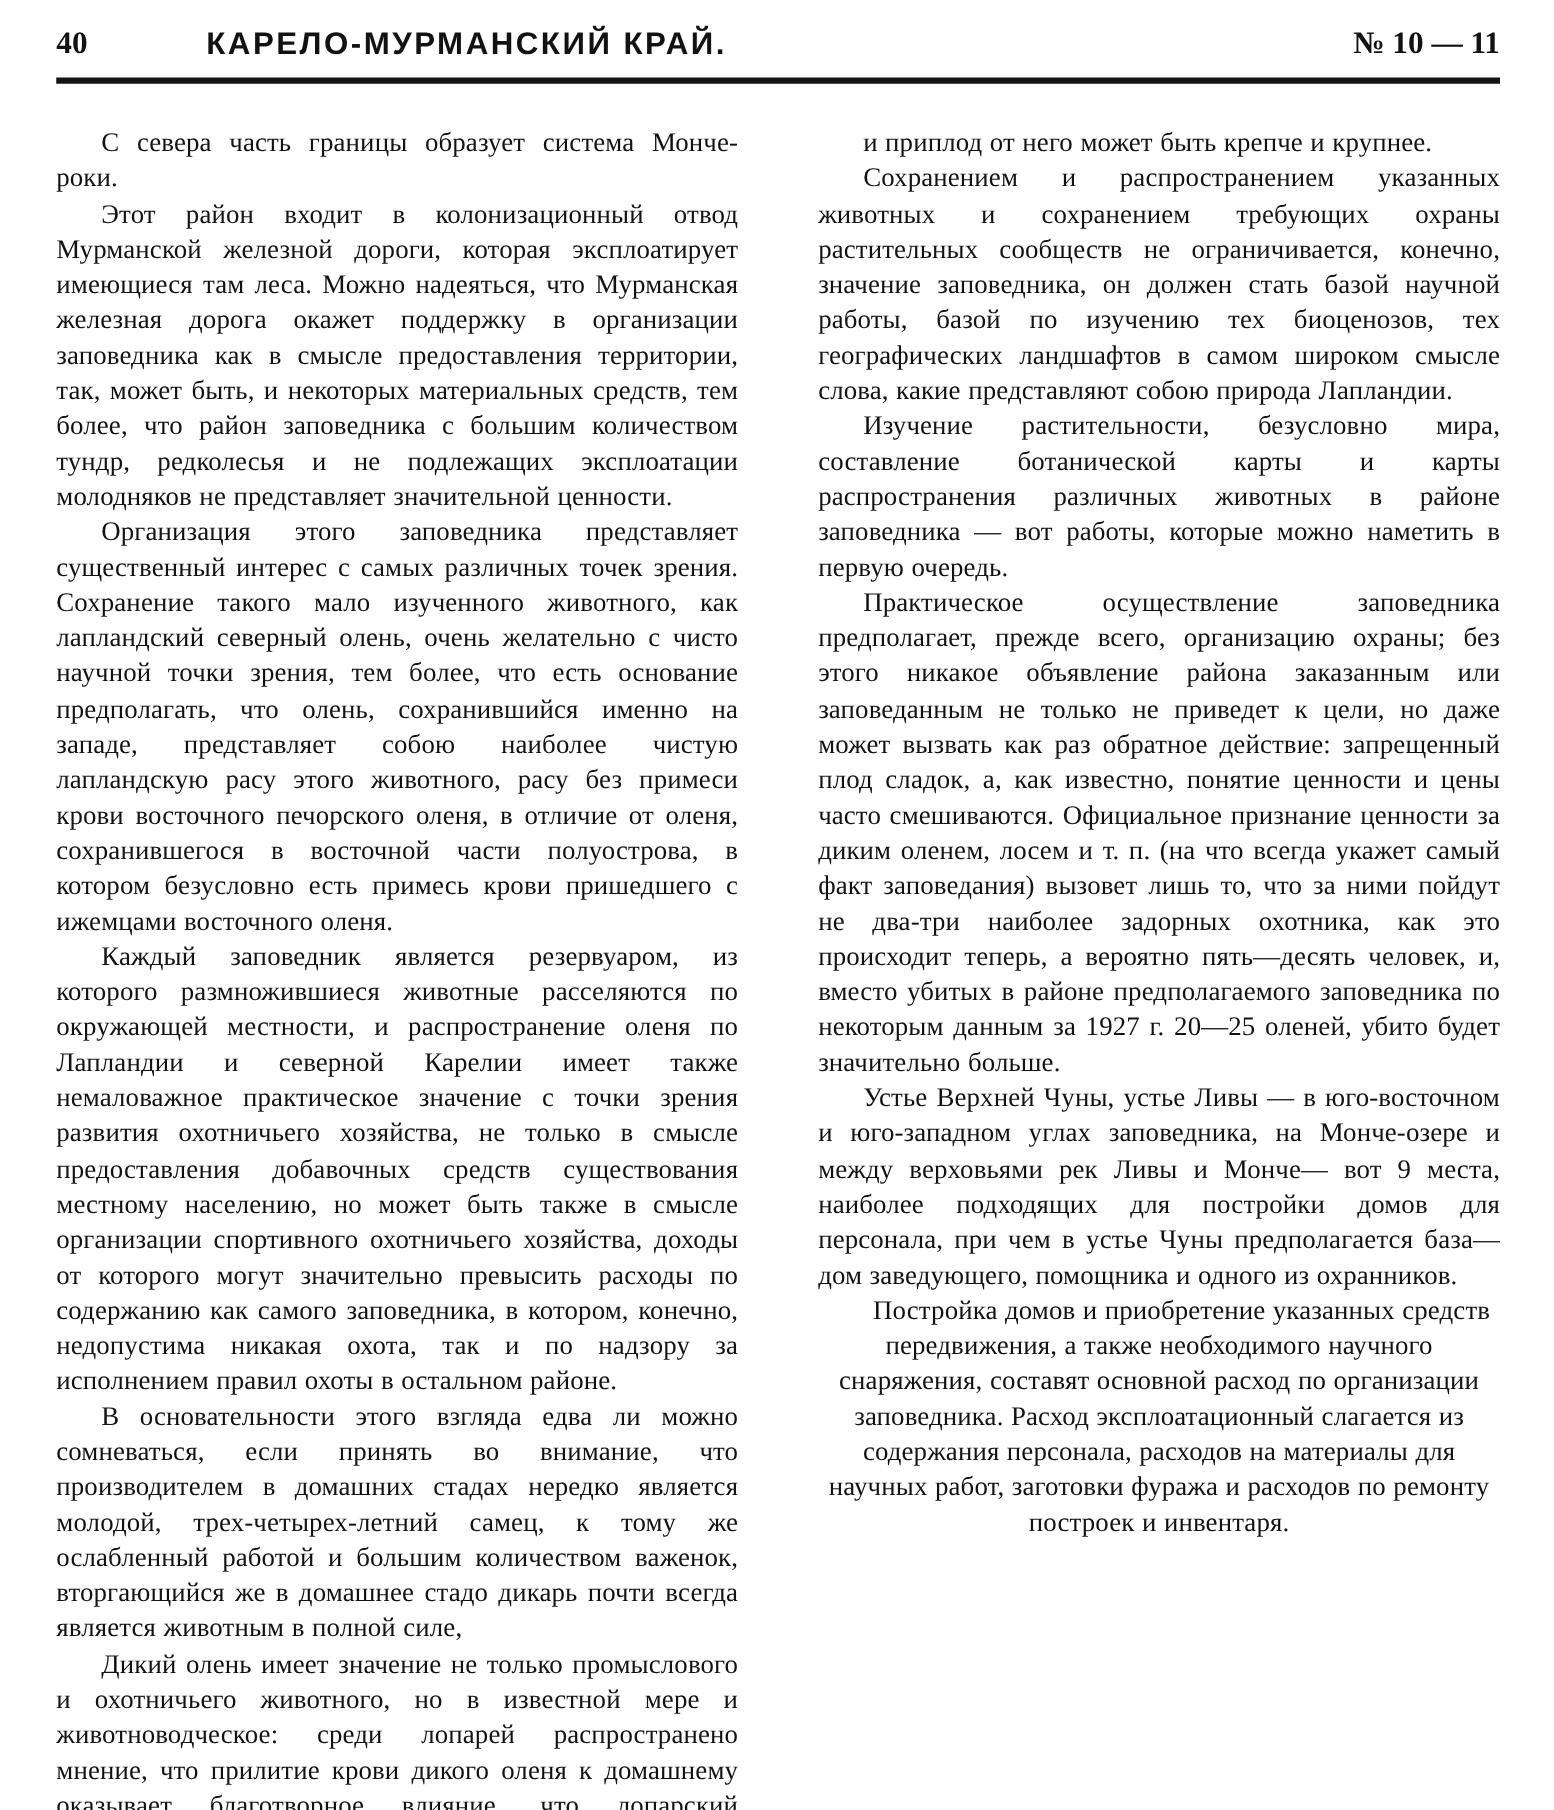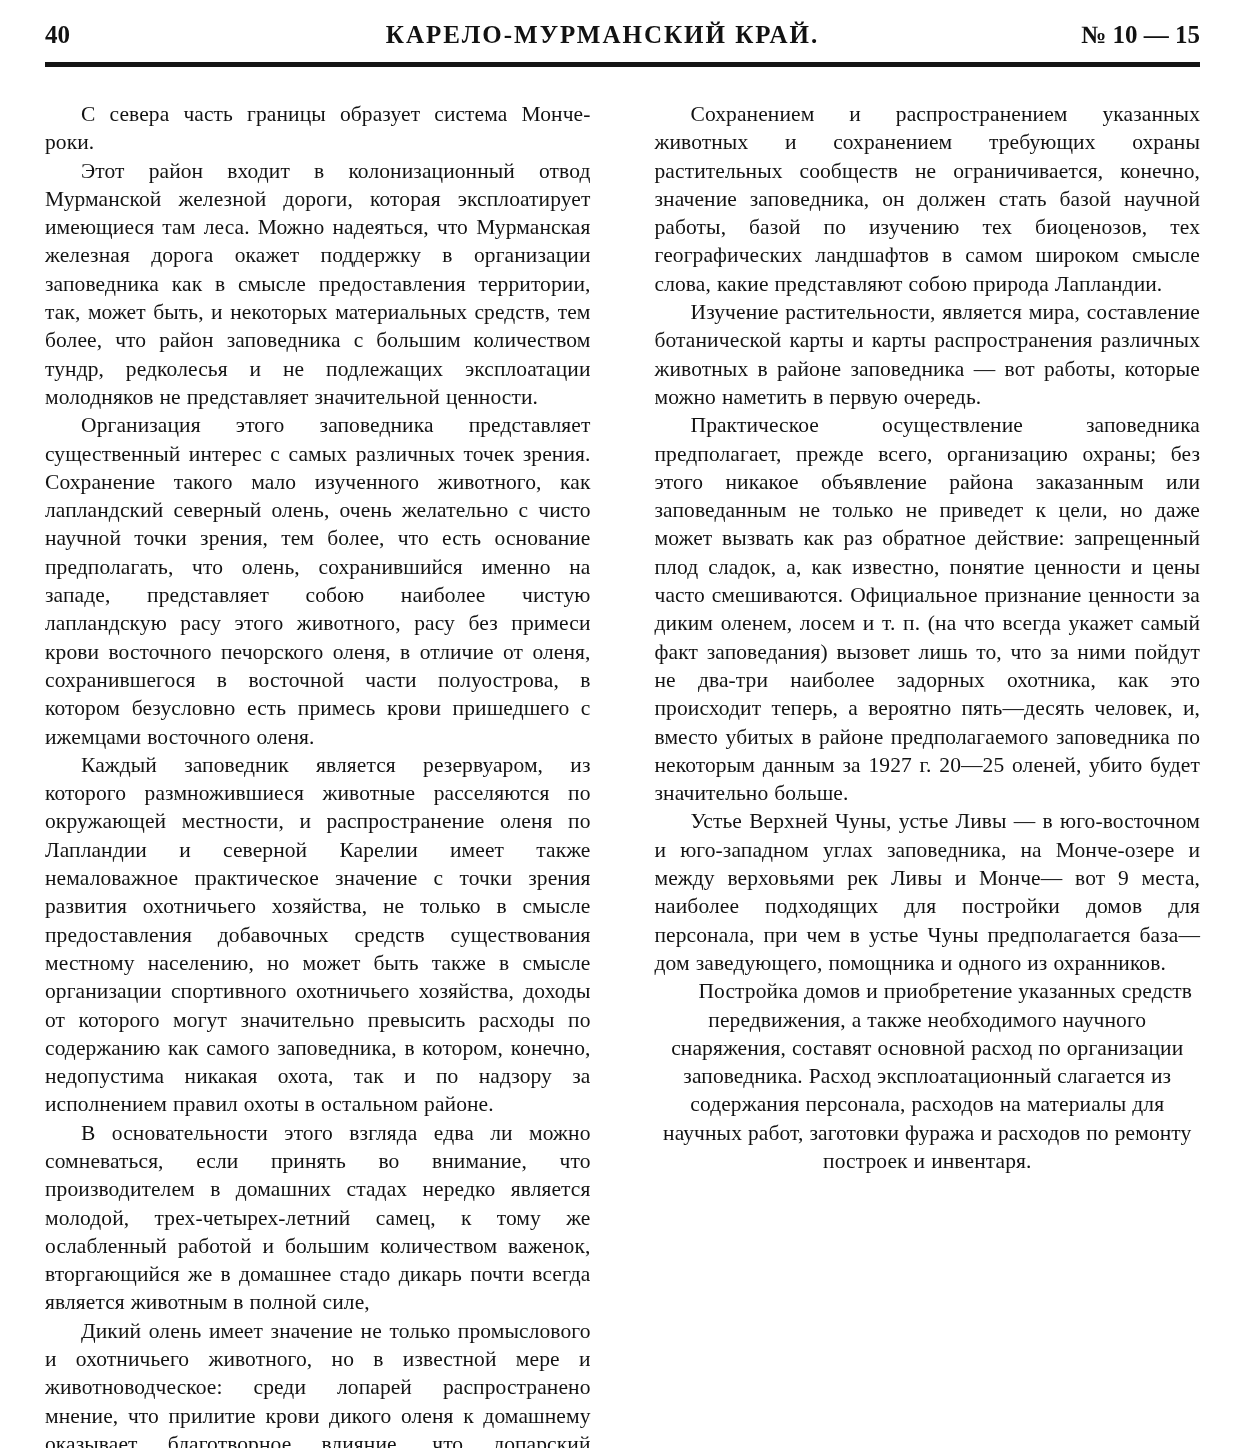--- a/index.html
+++ b/index.html
@@ -36,27 +36,26 @@
   }
   .header .pagenum {
     font-family: "Liberation Serif", serif;
     font-size: 25px;
     font-weight: bold;
     letter-spacing: 0px;
     line-height: 30px;
     width: 120px;
   }
   .header .title {
-    font-family: Liberation Serif, serif;
+    font-family: Liberation Sans, sans-serif;
     font-size: 25px;
     font-weight: bold;
     letter-spacing: 2px;
     line-height: 30px;
     flex: 1;
-    text-align: center;
     white-space: nowrap;
   }
   .header .issue {
     font-family: "Liberation Serif", serif;
     font-size: 25px;
     font-weight: bold;
     line-height: 30px;
     width: 160px;
     text-align: right;
     white-space: nowrap;
@@ -100,39 +99,40 @@
   }
 </style>
 </head>
 <body>
 
 <div class="page">
 
   <div class="header">
     <div class="pagenum">40</div>
     <div class="title">КАРЕЛО-МУРМАНСКИЙ  КРАЙ.</div>
-    <div class="issue">№ 10 — 15</div>
+    <div class="issue">№ 10 — 11</div>
   </div>
 
   <div class="rule"></div>
 
   <div class="columns">
 
     <div class="col">
       <p class="para">С севера часть границы образует система Монче-роки.</p>
       <p class="para">Этот район входит в колонизационный отвод Мурманской железной дороги, которая эксплоатирует имеющиеся там леса. Можно надеяться, что Мурманская железная дорога окажет поддержку в организации заповедника как в смысле предоставления территории, так, может быть, и некоторых материальных средств, тем более, что район заповедника с большим количеством тундр, редколесья и не подлежащих эксплоатации молодняков не представляет значительной ценности.</p>
       <p class="para">Организация этого заповедника представляет существенный интерес с самых различных точек зрения. Сохранение такого мало изученного животного, как лапландский северный олень, очень желательно с чисто научной точки зрения, тем более, что есть основание предполагать, что олень, сохранившийся именно на западе, представляет собою наиболее чистую лапландскую расу этого животного, расу без примеси крови восточного печорского оленя, в отличие от оленя, сохранившегося в восточной части полуострова, в котором безусловно есть примесь крови пришедшего с ижемцами восточного оленя.</p>
       <p class="para">Каждый заповедник является резервуаром, из которого размножившиеся животные расселяются по окружающей местности, и распространение оленя по Лапландии и северной Карелии имеет также немаловажное практическое значение с точки зрения развития охотничьего хозяйства, не только в смысле предоставления добавочных средств существования местному населению, но может быть также в смысле организации спортивного охотничьего хозяйства, доходы от которого могут значительно превысить расходы по содержанию как самого заповедника, в котором, конечно, недопустима никакая охота, так и по надзору за исполнением правил охоты в остальном районе.</p>
       <p class="para">В основательности этого взгляда едва ли можно сомневаться, если принять во внимание, что производителем в домашних стадах нередко является молодой, трех-четырех-летний самец, к тому же ослабленный работой и большим количеством важенок, вторгающийся же в домашнее стадо дикарь почти всегда является животным в полной силе,</p>
       <p class="para">Дикий олень имеет значение не только промыслового и охотничьего животного, но в известной мере и животноводческое: среди лопарей распространено мнение, что прилитие крови дикого оленя к домашнему оказывает благотворное влияние, что лопарский домашний олень мельчает и вырождается, если время от времени домашние важенки не будут телиться от дикого ирваса.</p>
     </div>
 
     <div class="col">
+      <p class="para">и приплод от него может быть крепче и крупнее.</p>
       <p class="para">Сохранением и распространением указанных животных и сохранением требующих охраны растительных сообществ не ограничивается, конечно, значение заповедника, он должен стать базой научной работы, базой по изучению тех биоценозов, тех географических ландшафтов в самом широком смысле слова, какие представляют собою природа Лапландии.</p>
-      <p class="para">Изучение растительности, является мира, составление ботанической карты и карты распространения различных животных в районе заповедника — вот работы, которые можно наметить в первую очередь.</p>
+      <p class="para">Изучение растительности, безусловно мира, составление ботанической карты и карты распространения различных животных в районе заповедника — вот работы, которые можно наметить в первую очередь.</p>
       <p class="para">Практическое осуществление заповедника предполагает, прежде всего, организацию охраны; без этого никакое объявление района заказанным или заповеданным не только не приведет к цели, но даже может вызвать как раз обратное действие: запрещенный плод сладок, а, как известно, понятие ценности и цены часто смешиваются. Официальное признание ценности за диким оленем, лосем и т. п. (на что всегда укажет самый факт заповедания) вызовет лишь то, что за ними пойдут не два-три наиболее задорных охотника, как это происходит теперь, а вероятно пять—десять человек, и, вместо убитых в районе предполагаемого заповедника по некоторым данным за 1927 г. 20—25 оленей, убито будет значительно больше.</p>
       <p class="para">Устье Верхней Чуны, устье Ливы — в юго-восточном и юго-западном углах заповедника, на Монче-озере и между верховьями рек Ливы и Монче— вот 9 места, наиболее подходящих для постройки домов для персонала, при чем в устье Чуны предполагается база—дом заведующего, помощника и одного из охранников.</p>
       <p class="para last">Постройка домов и приобретение указанных средств передвижения, а также необходимого научного снаряжения, составят основной расход по организации заповедника. Расход эксплоатационный слагается из содержания персонала, расходов на материалы для научных работ, заготовки фуража и расходов по ремонту построек и инвентаря.</p>
 
     </div>
 
   </div>
 </div>
 
 </body></html>

